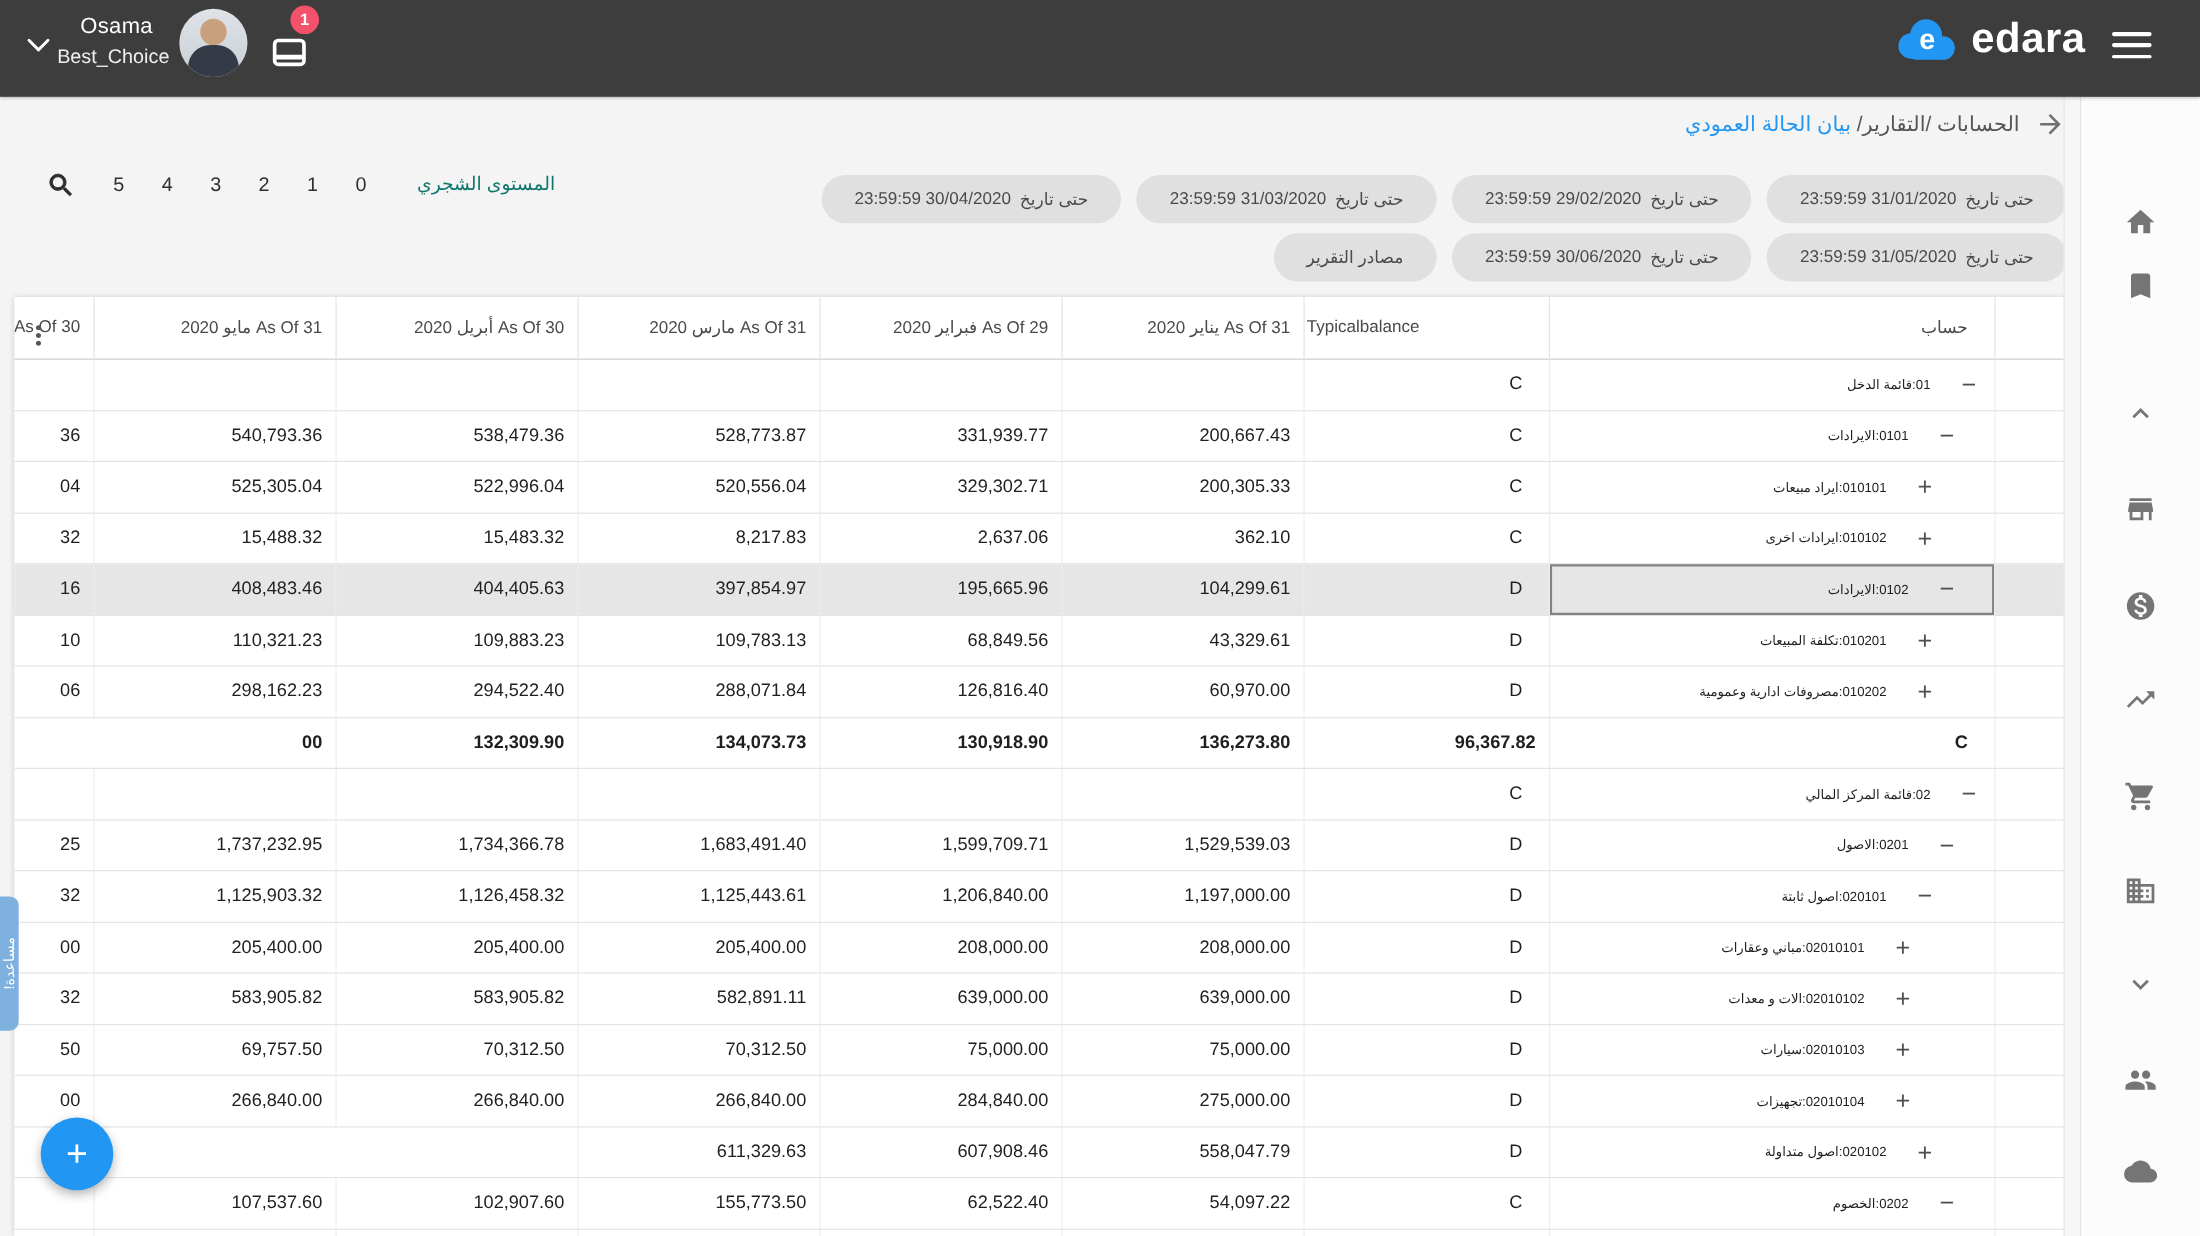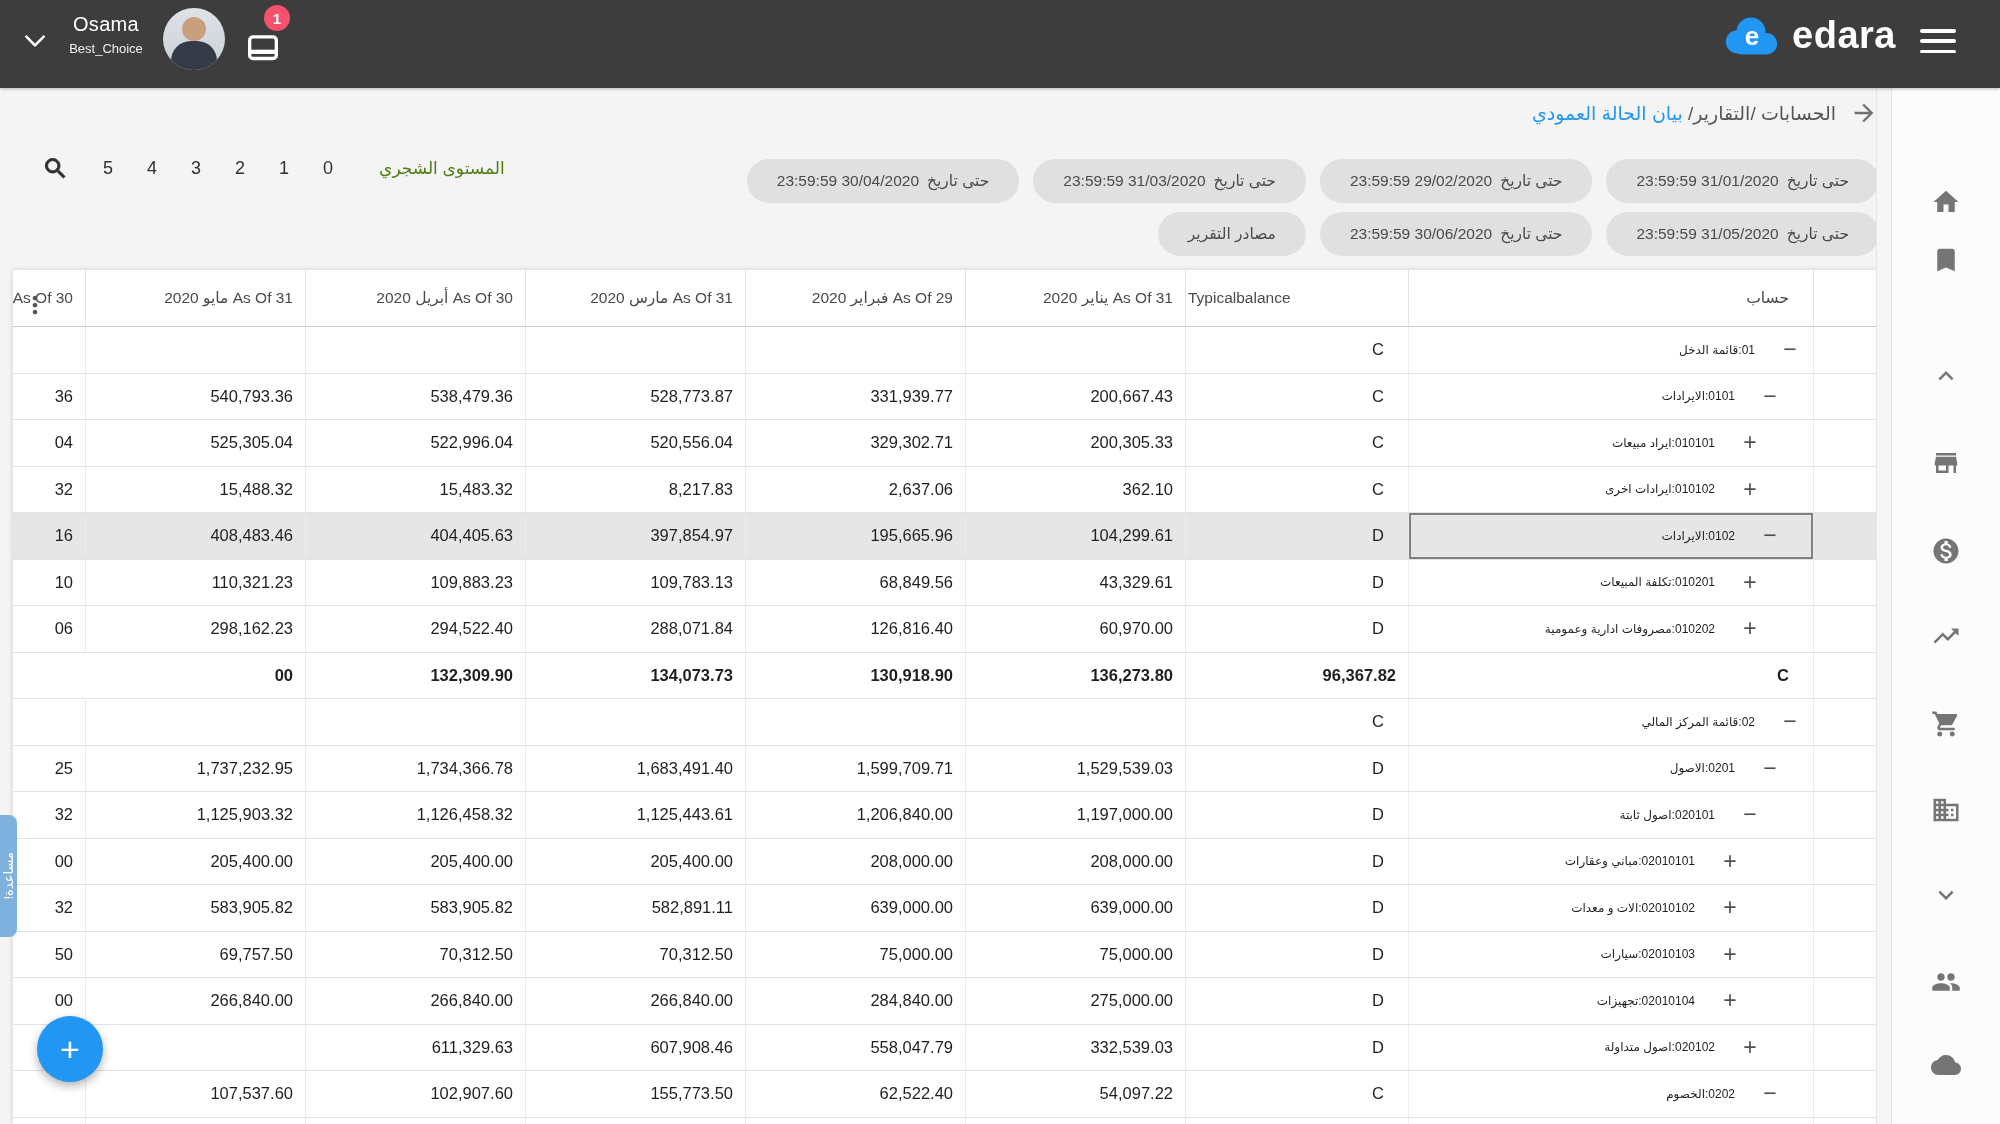--- a/index.html
+++ b/index.html
@@ -9,42 +9,42 @@
     background:#f4f4f4;
     font-family:"Liberation Sans","DejaVu Sans",sans-serif;
     direction:rtl;
     -webkit-font-smoothing:antialiased;
   }
   
   .topbar{position:absolute;top:0;left:0;width:2000px;height:88px;background:var(--topbar,#3d3d3d);z-index:30;box-shadow:0 1px 3px rgba(0,0,0,.25)}
   .tb-chevron{position:absolute;left:22px;top:28px;width:26px;height:26px;cursor:pointer}
   .user-block{position:absolute;left:58px;top:13px;width:96px;text-align:center;color:#fff}
   .user-name{font-size:20px;font-weight:400;letter-spacing:.3px}
-  .user-company{font-size:13px;margin-top:5px;color:#f0f0f0}
+  .user-company{font-size:18px;margin-top:5px;color:#f0f0f0}
   .avatar{position:absolute;left:163px;top:8px;width:62px;height:62px;border-radius:50%;overflow:hidden;background:linear-gradient(#dfe3e8,#c9cfd6);cursor:pointer}
   .avatar::before{content:"";position:absolute;left:19px;top:9px;width:24px;height:24px;border-radius:50%;background:#c9a07e}
   .avatar::after{content:"";position:absolute;left:8px;top:33px;width:46px;height:32px;border-radius:20px 20px 0 0;background:#343a46}
   .notif{position:absolute;left:243px;top:26px;width:40px;height:40px;cursor:pointer}
   .badge{position:absolute;left:264px;top:5px;min-width:26px;height:26px;border-radius:13px;background:var(--badge,#f4516c);color:#fff;font-size:15px;font-weight:700;display:flex;align-items:center;justify-content:center;z-index:2}
   .brand{position:absolute;right:104px;top:13px;display:flex;align-items:center;gap:10px;direction:ltr}
   .brand-text{color:#fff;font-size:38px;font-weight:700;letter-spacing:.5px;line-height:1}
   .hamburger{position:absolute;right:44px;top:29px;width:36px;height:24px;display:flex;flex-direction:column;justify-content:space-between;cursor:pointer}
   .hamburger div{height:3.5px;background:#fff;border-radius:2px}
   
   .breadcrumb{position:absolute;right:122px;top:99px;display:flex;align-items:center;gap:14px;font-size:19px}
   .crumb-path{color:#555}
   .crumb-current{color:var(--accent,#2196f3);cursor:pointer}
   
   .chips{position:absolute;right:121px;top:159px;display:flex;flex-direction:column;gap:9px;align-items:flex-start}
   .chip-row{display:flex;gap:14px}
   .chip{height:44px;border-radius:22px;background:var(--chip,#e0e0e0);color:#4a4a4a;font-size:15.5px;display:flex;align-items:center;gap:8px;padding:0 30px;cursor:pointer;white-space:nowrap}
   .chip .dt{direction:ltr;unicode-bidi:isolate}
   
   .treectl{position:absolute;left:42px;top:146px;height:44px;display:flex;align-items:center;gap:34px}
-  .treectl .lbl{font-size:17px;color:#4d7c0f;margin-left:12px}
+  .treectl .lbl{font-size:17px;color:#0f766e;margin-left:12px}
   .treectl .lvl{font-size:18px;color:#2f2f2f;cursor:pointer}
   .search-btn{width:27px;height:27px;cursor:pointer}
   
   .card{position:absolute;left:13px;top:270px;width:1865px;height:854px;background:#fff;box-shadow:0 0 5px rgba(0,0,0,.16);overflow:hidden}
   .tgrid{display:grid;grid-template-columns:65px 405px 223px 220px 220px 220px 220px 220px 72px}
   .thead{height:56px;border-bottom:1px solid #c9c9c9;font-size:15.5px;color:#4a4a4a}
   .thead .c,.trow .c{display:flex;align-items:center;border-left:1px solid #ececec;min-width:0}
   .thead .c{border-left-color:#e2e2e2}
   .c.jun{border-left:none;overflow:hidden;white-space:nowrap}
   .c.hnum,.c.num{padding-right:12px;justify-content:flex-start}
@@ -383,21 +383,20 @@
         <div class="c num">266,840.00</div>
         <div class="c num jun">00</div>
       </div>
       <div class="tgrid trow">
         <div class="c spacer"></div>
         <div class="c acct" style="padding-right: 54px;">
           <span class="toggle">+</span>
           <span class="albl">020102:اصول متداولة</span>
         </div>
         <div class="c typ">D</div>
-        <div class="c num">332,539.03</div>
         <div class="c num">558,047.79</div>
         <div class="c num">607,908.46</div>
         <div class="c num">611,329.63</div>
         <div class="c num jun"></div>
       </div>
       <div class="tgrid trow">
         <div class="c spacer"></div>
         <div class="c acct" style="padding-right: 34px;">
           <span class="toggle">−</span>
           <span class="albl">0202:الخصوم</span>

